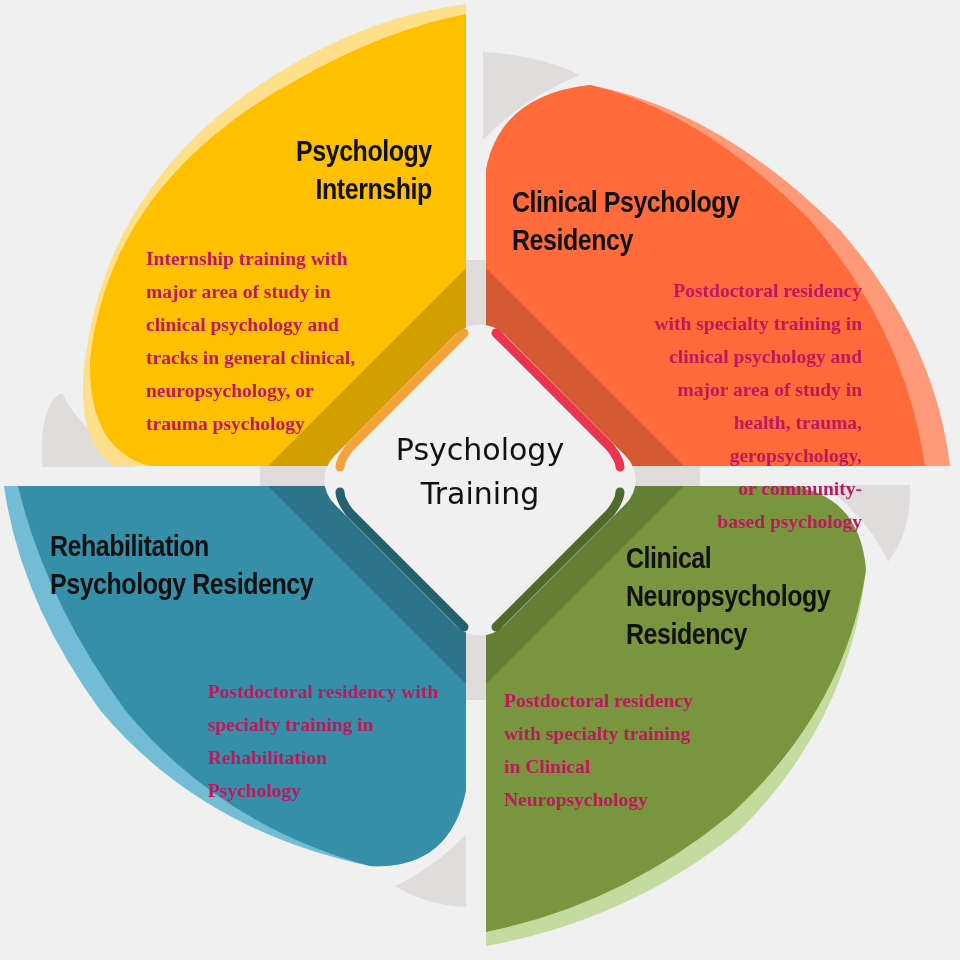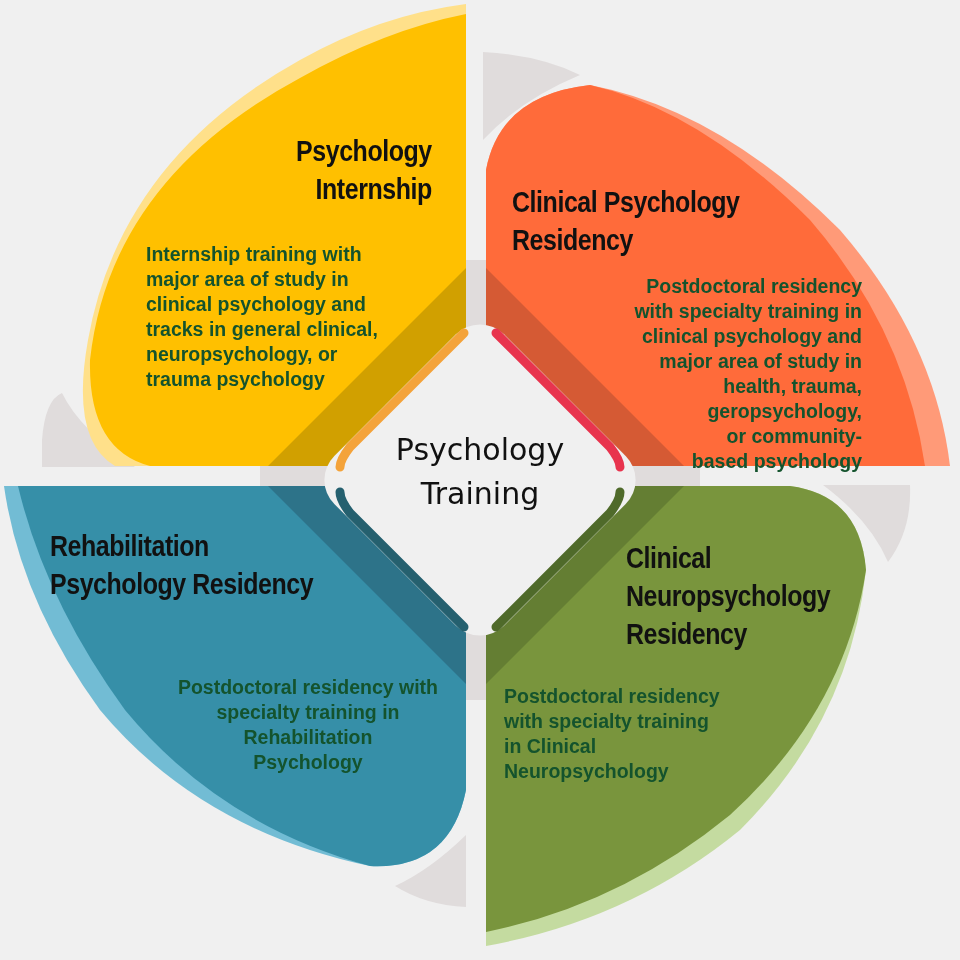--- a/index.html
+++ b/index.html
@@ -1,20 +1,20 @@
 <!DOCTYPE html>
 <html><head>
 <meta charset="utf-8">
 <style>
   html, body { margin:0; padding:0; }
   body { width:960px; height:960px; background:#f0f0f0; position:relative; overflow:hidden; }
   svg.bg { position:absolute; left:0; top:0; width:960px; height:960px; }
   .title { position:absolute; font-family:"Liberation Sans", sans-serif; font-weight:bold; color:#111; font-size:29px; line-height:38px; letter-spacing:-0.5px; transform:scaleX(0.86); transform-origin:left top; white-space:nowrap; }
   .title.right { transform-origin:right top; text-align:right; }
-  .desc { position:absolute; font-family:Liberation Sans, sans-serif; font-weight:bold; color:#14532d; font-size:19.5px; line-height:25px; white-space:pre-line; }
+  .desc { position:absolute; font-family:Liberation Serif, serif; font-weight:bold; color:#be185d; font-size:19.5px; line-height:33px; white-space:pre-line; }
   .center-text { position:absolute; left:330px; top:428px; width:300px; text-align:center; font-family:"DejaVu Sans", sans-serif; font-size:30px; line-height:44px; color:#111; white-space:pre-line; }
 </style>
 </head>
 <body>
 
 <svg class="bg" viewBox="0 0 960 960">
 
   <path d="M483 52 Q540 55 580 75 Q520 100 483 140 Z" fill="#e0dcdc"></path>
   <path d="M42 467 L42 440 Q45 400 62 393 Q80 430 135 467 Z" fill="#e0dcdc"></path>
   <path d="M823 485 L910 485 Q912 530 888 562 Q870 520 823 485 Z" fill="#e0dcdc"></path>
@@ -65,21 +65,21 @@
 with specialty training in
 clinical psychology and
 major area of study in
 health, trauma,
 geropsychology,
 or community-
 based psychology</div>
 
 <div class="title" style="left: 50px; top: 527px; white-space: pre-line;">Rehabilitation
 Psychology Residency</div>
-<div class="desc" style="right:522px; top:675px; text-align:center;">Postdoctoral residency with
+<div class="desc" style="right:522px; top:675px; text-align:left;">Postdoctoral residency with
 specialty training in
 Rehabilitation
 Psychology</div>
 
 <div class="title" style="left: 626px; top: 539px; white-space: pre-line;">Clinical
 Neuropsychology
 Residency</div>
 <div class="desc" style="left:504px; top:684px;">Postdoctoral residency
 with specialty training
 in Clinical

